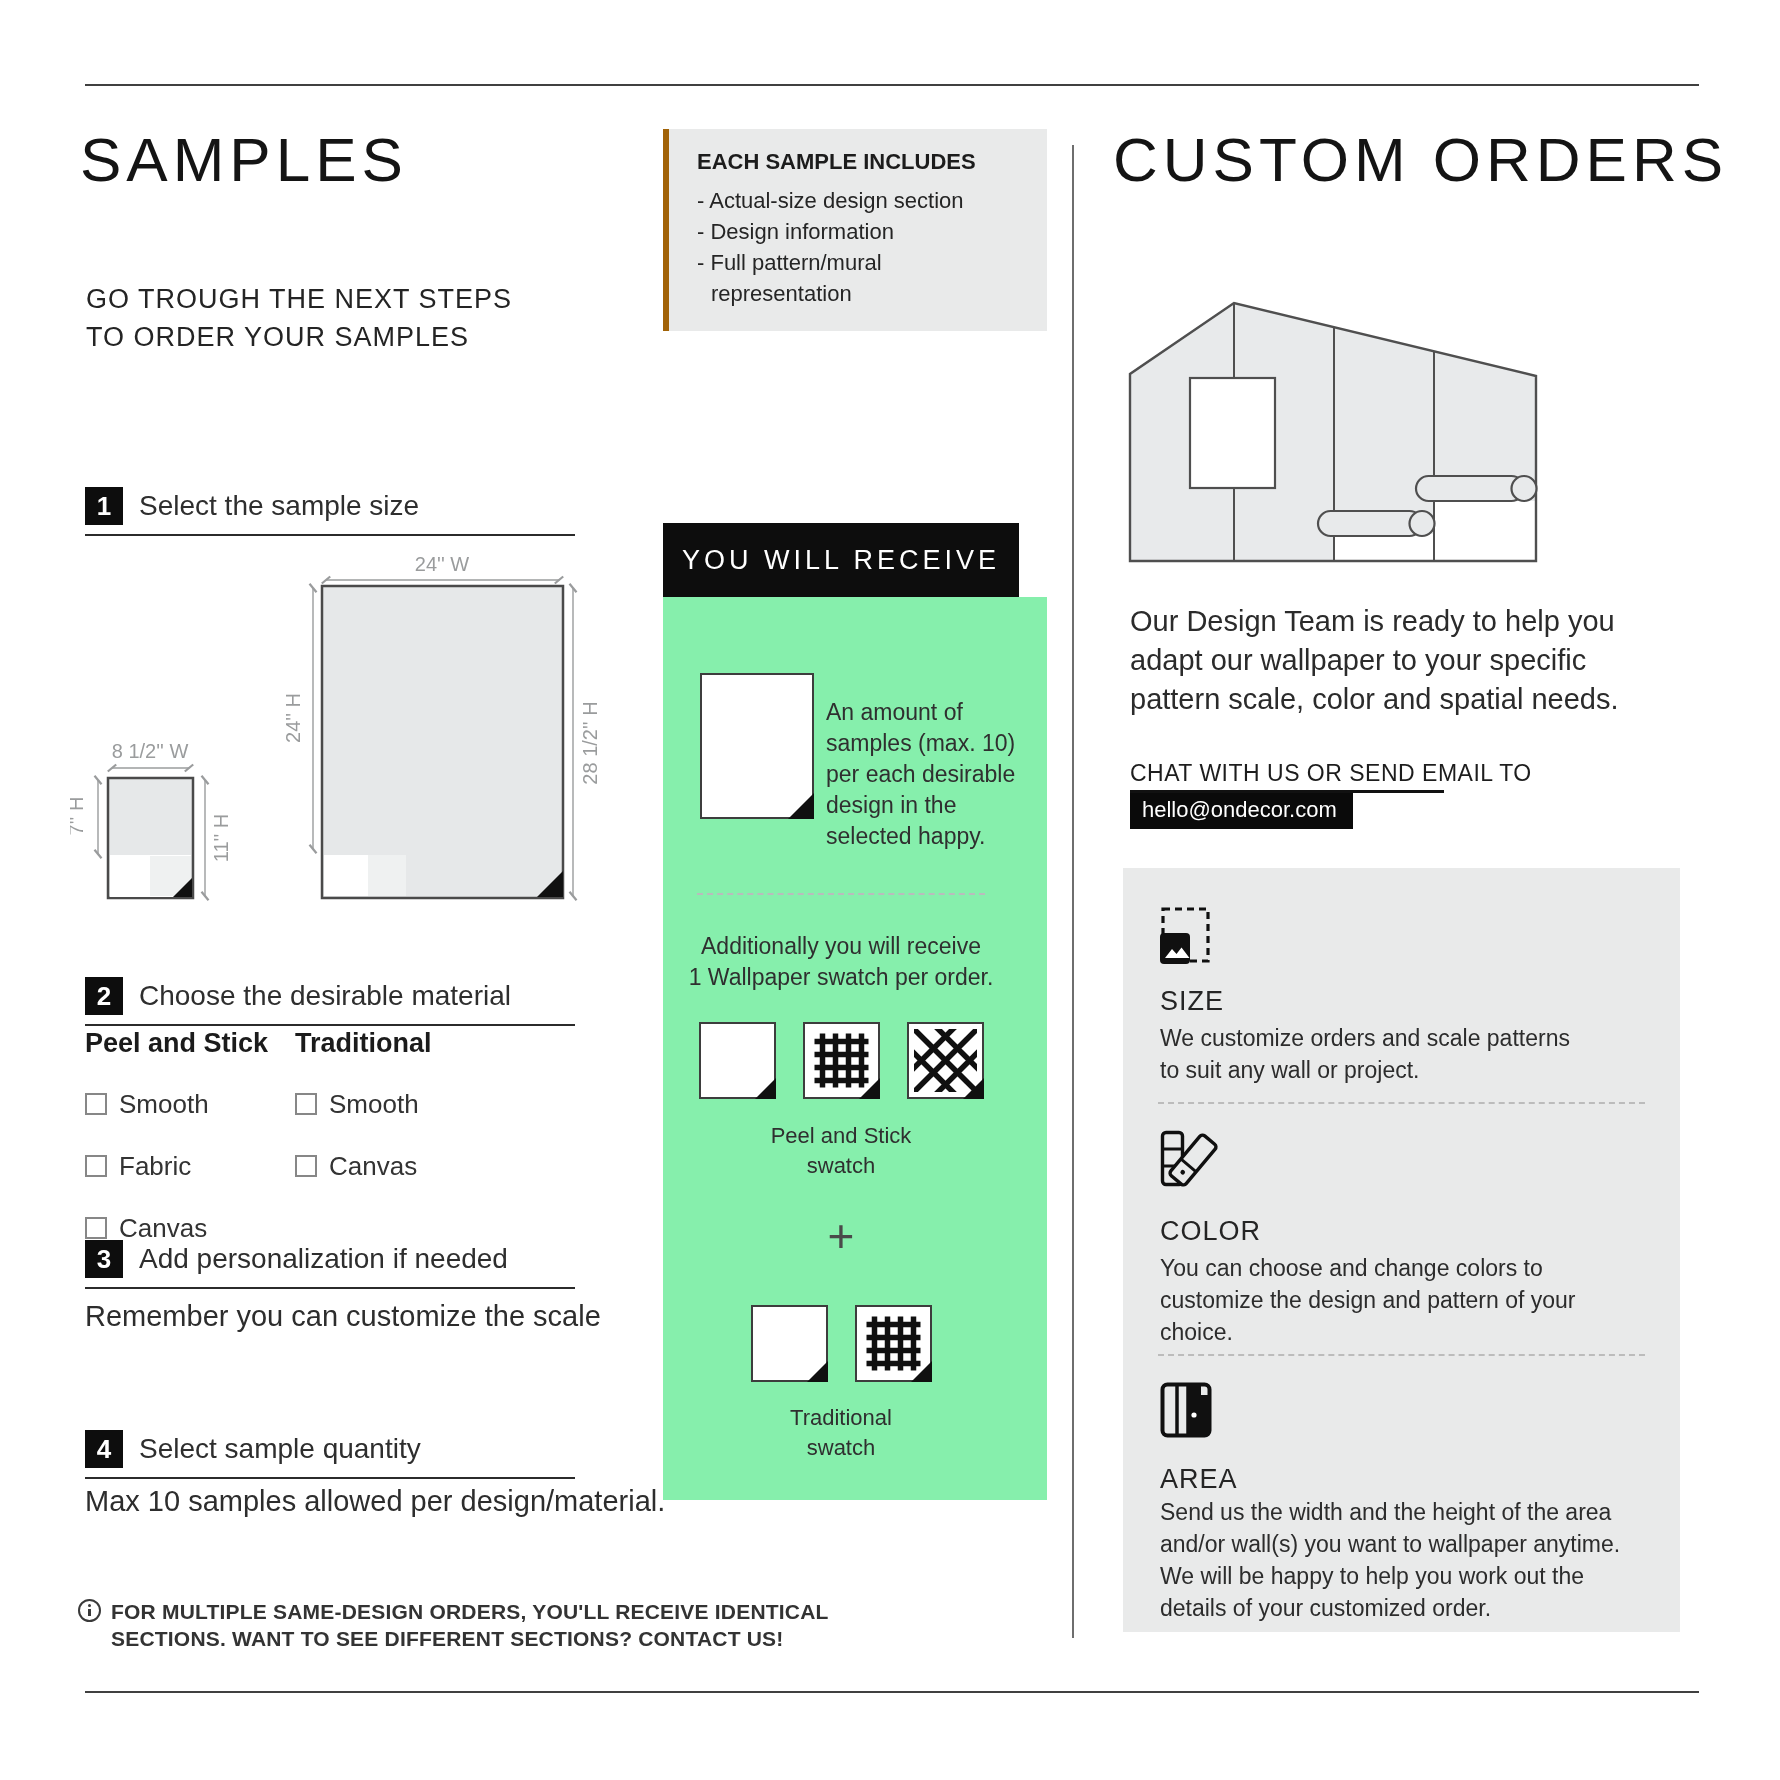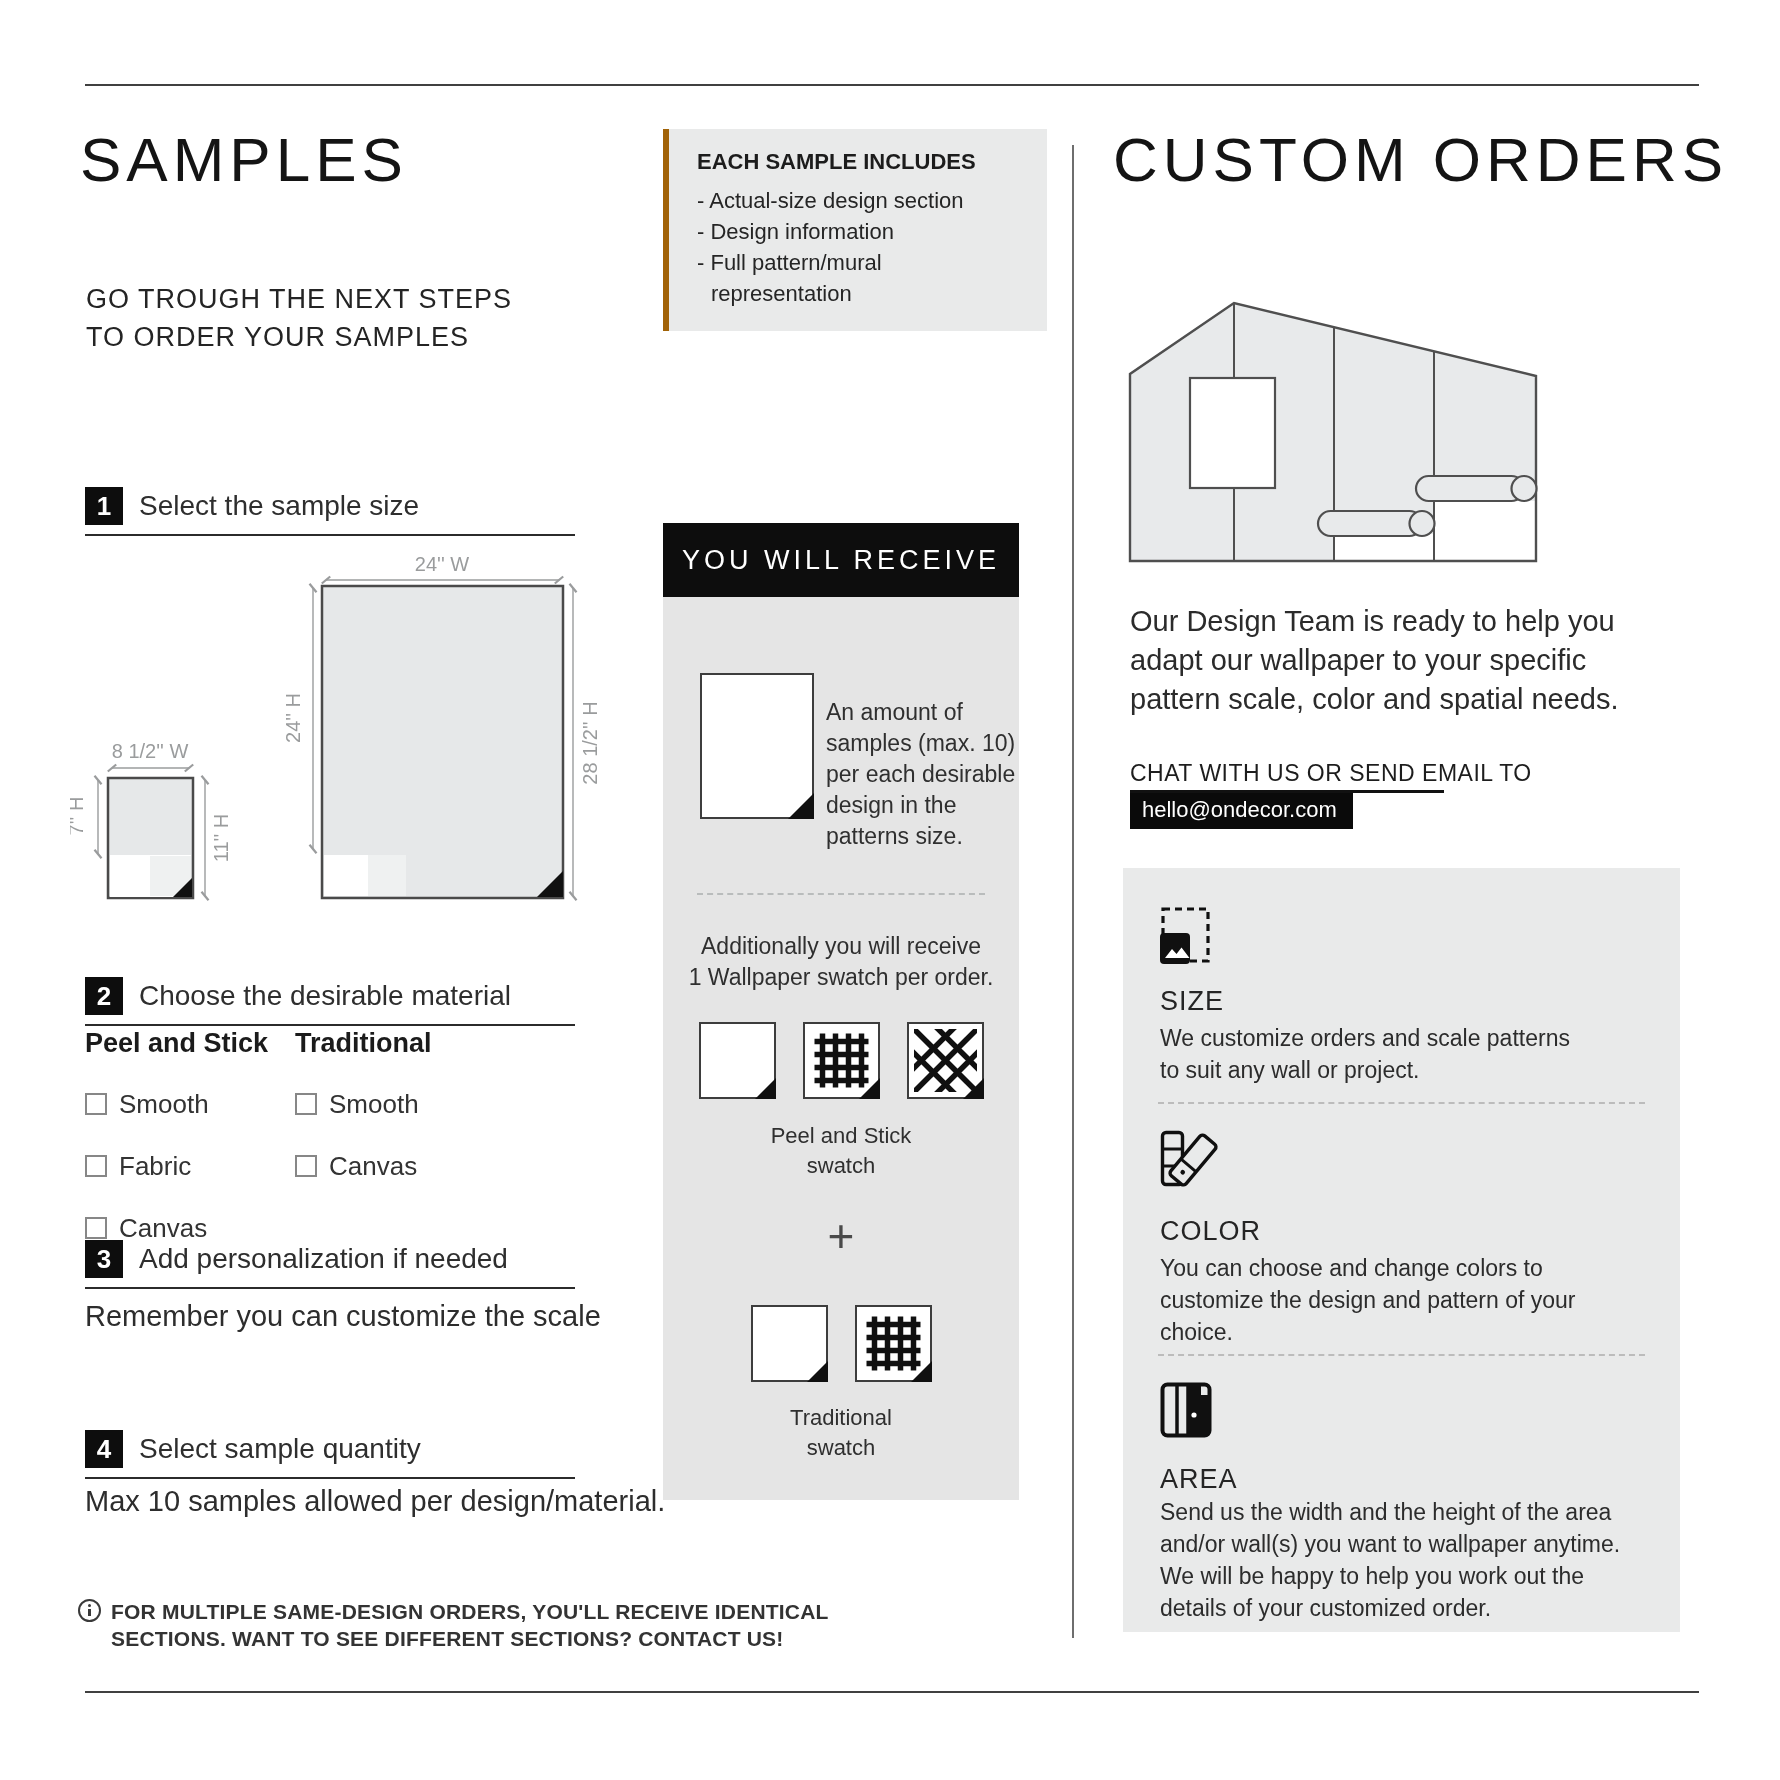--- a/index.html
+++ b/index.html
@@ -31,21 +31,21 @@
   .info-icon{width:19px;height:19px;border:2px solid #3a3a3a;border-radius:50%;
              position:relative;flex:none;margin-top:1px;}
   .info-icon::before{content:"";position:absolute;left:8px;top:3px;width:3px;height:3px;
                      background:#3a3a3a;border-radius:50%;}
   .info-icon::after{content:"";position:absolute;left:8px;top:8px;width:3px;height:7px;
                     background:#3a3a3a;}
   
   #mid-band{position:absolute;left:663px;top:523px;width:356px;height:74px;background:#0d0d0d;
             color:#fff;display:flex;align-items:center;justify-content:center;
             font-size:27px;letter-spacing:4px;white-space:nowrap;}
-  #mid-panel{position:absolute;left:663px;top:597px;width:356px;height:903px;background:#e5e5e5;}
+  #mid-panel{position:absolute;left:663px;top:597px;width:384px;height:903px;background:#86efac;}
   #page-icon{position:absolute;left:37px;top:76px;width:110px;height:142px;background:#fff;
              border:2px solid #3d3d3d;}
   .fold::after{content:"";position:absolute;right:-2px;bottom:-2px;width:0;height:0;
                border-bottom:26px solid #101010;border-left:26px solid transparent;}
   .fold-sm::after{content:"";position:absolute;right:-2px;bottom:-2px;width:0;height:0;
                border-bottom:21px solid #101010;border-left:21px solid transparent;}
   #page-text{position:absolute;left:163px;top:100px;font-size:23px;line-height:31px;color:#2f2f2f;}
   .dash-sep{position:absolute;border-top:2px dashed #b9bcbc;}
   .mid-center{position:absolute;left:0;width:356px;text-align:center;color:#2f2f2f;}
   .swatch-row{position:absolute;left:0;width:356px;display:flex;justify-content:center;gap:27px;}
@@ -181,21 +181,21 @@
 
   <div id="mid-band">YOU WILL RECEIVE</div>
 
   <div id="mid-panel">
     <div id="page-icon" class="fold"></div>
     <div id="page-text">
       <div>An amount of</div>
       <div>samples (max. 10)</div>
       <div>per each desirable</div>
       <div>design in the</div>
-      <div>patterns size.</div>
+      <div>selected happy.</div>
     </div>
 
     <div class="dash-sep" style="left:34px;top:296px;width:288px;"></div>
 
     <div class="mid-center" style="top:334px;font-size:23px;line-height:31px;">
       <div>Additionally you will receive</div>
       <div>1 Wallpaper swatch per order.</div>
     </div>
 
     <div class="swatch-row" style="top:425px;">

